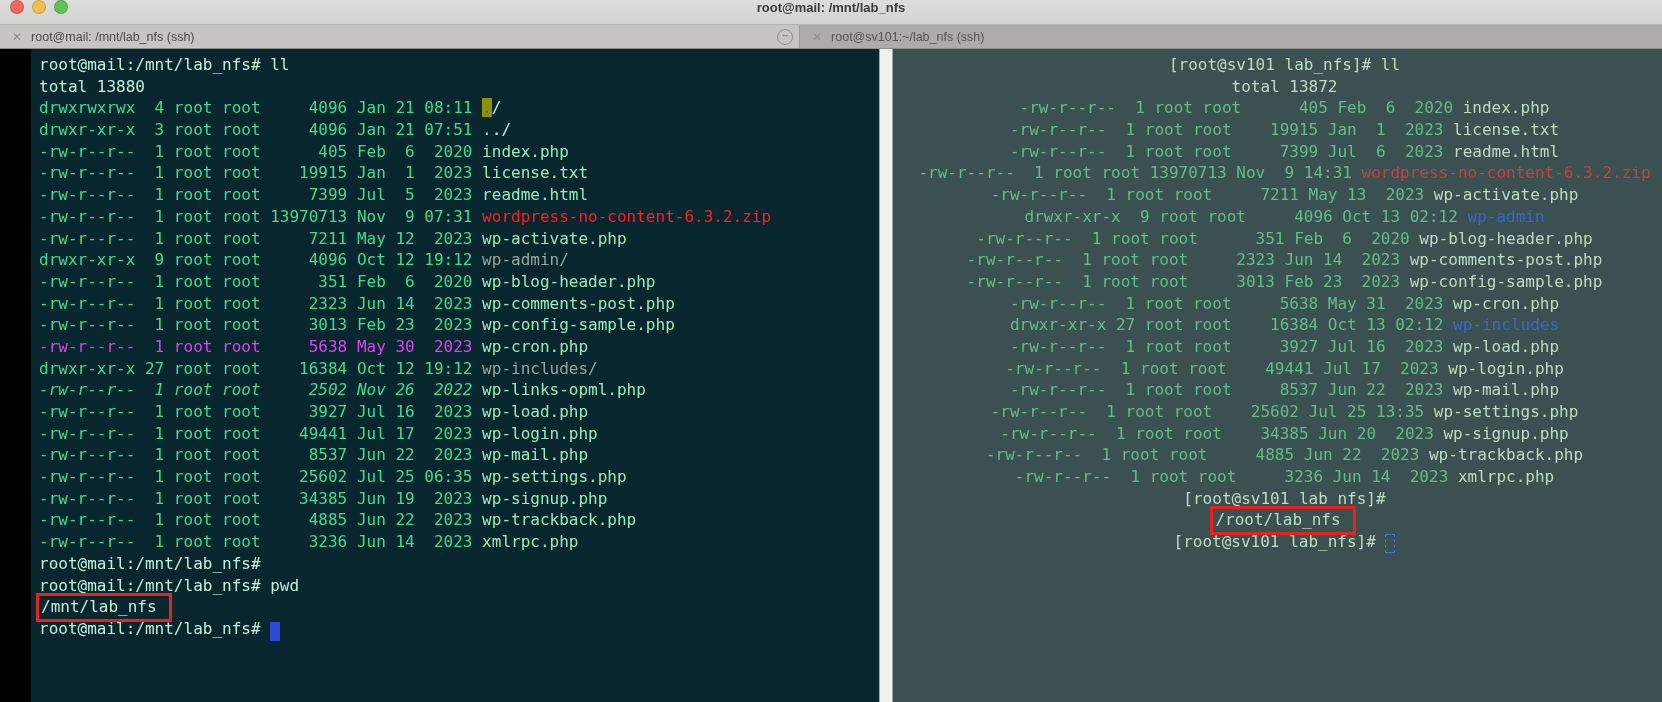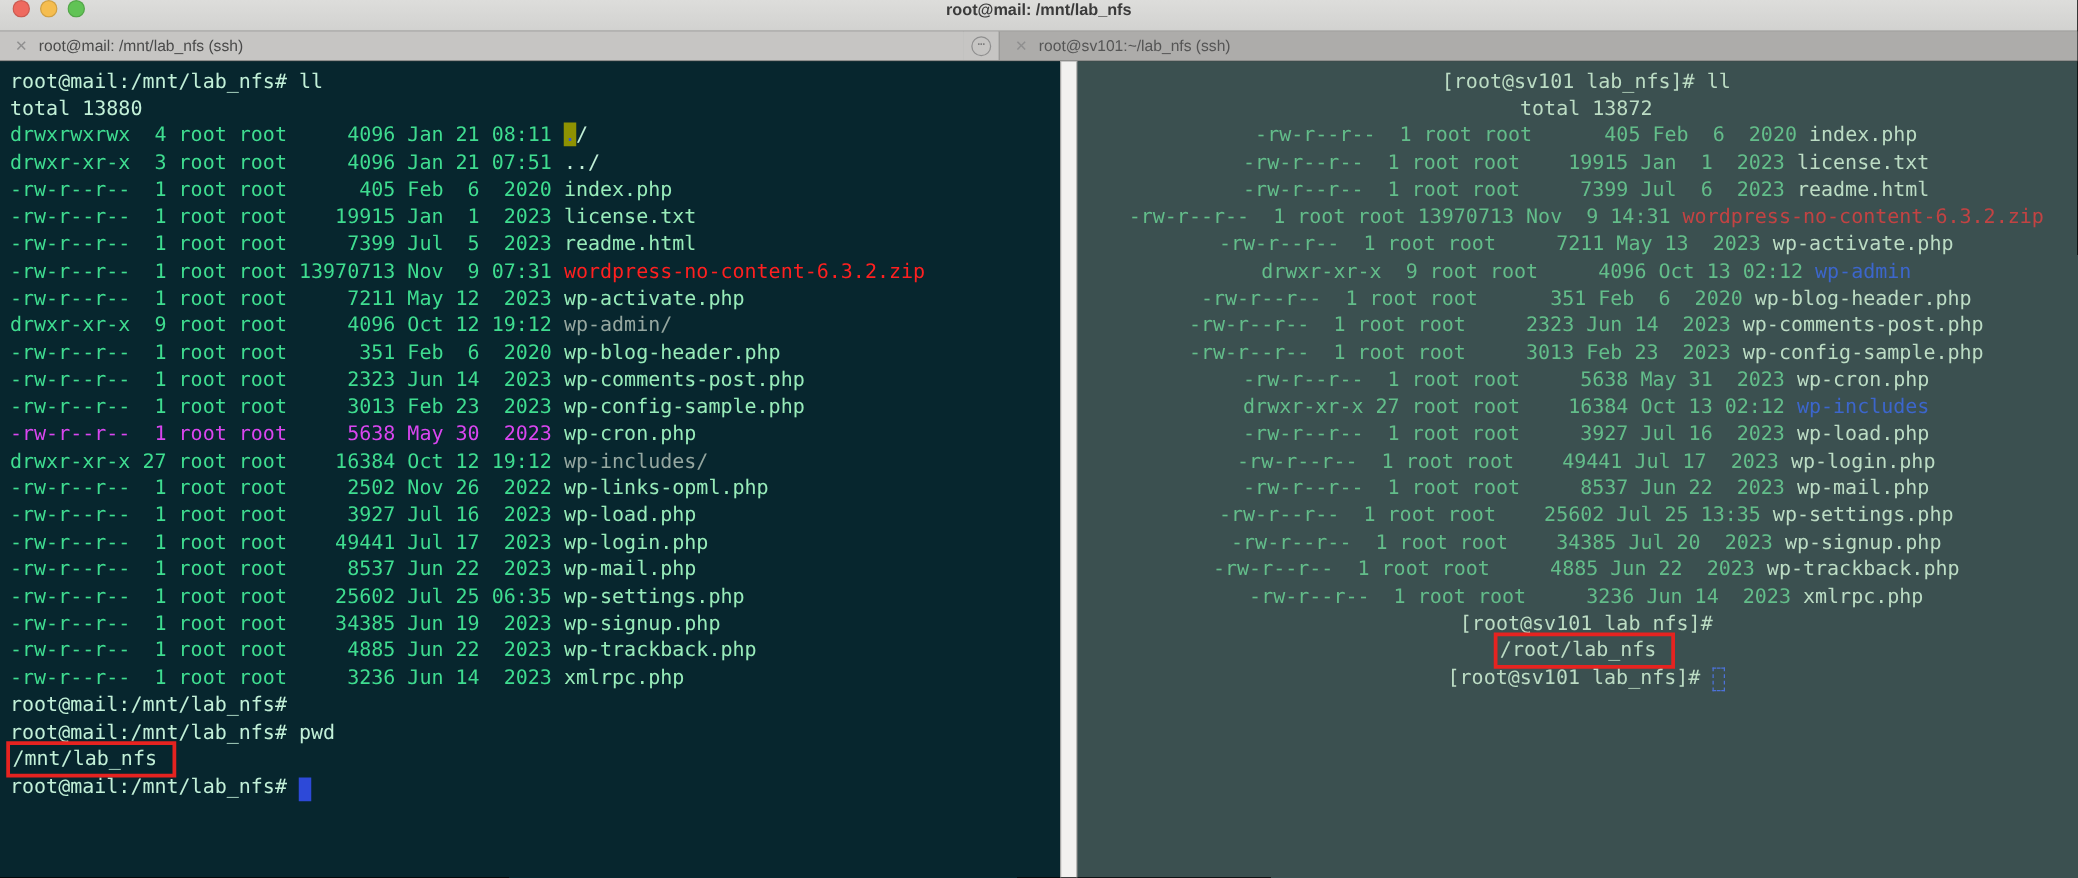--- a/index.html
+++ b/index.html
@@ -50,37 +50,37 @@
     <div class="overflow-btn">
       <span class="overflow-glyph">⋯</span>
     </div>
     <div class="tab inactive">
       <span class="tab-close">✕</span>
       <span>root@sv101:~/lab_nfs (ssh)</span>
     </div>
   </div>
 
   <div class="content">
-    <div class="pane pane-left" style="background: rgb(7, 38, 46);">
+    <div class="pane pane-left" style="background: rgb(7, 38, 46); margin-left: 31px;">
         <div class="tline"><span style="color: rgb(194, 240, 216);">root@mail:/mnt/lab_nfs# ll</span></div>
         <div class="tline"><span style="color: rgb(194, 240, 216);">total 13880</span></div>
         <div class="tline"><span style="color: rgb(63, 221, 144);">drwxrwxrwx  4 root root     4096 Jan 21 08:11 </span><span style="background: rgb(142, 146, 2); color: rgb(63, 88, 200);">.</span><span style="color: rgb(194, 240, 216);">/</span></div>
         <div class="tline"><span style="color: rgb(63, 221, 144);">drwxr-xr-x  3 root root     4096 Jan 21 07:51 </span><span style="color: rgb(194, 240, 216);">../</span></div>
         <div class="tline"><span style="color: rgb(63, 221, 144);">-rw-r--r--  1 root root      405 Feb  6  2020 </span><span style="color: rgb(152, 236, 186);">index.php</span></div>
         <div class="tline"><span style="color: rgb(63, 221, 144);">-rw-r--r--  1 root root    19915 Jan  1  2023 </span><span style="color: rgb(152, 236, 186);">license.txt</span></div>
         <div class="tline"><span style="color: rgb(63, 221, 144);">-rw-r--r--  1 root root     7399 Jul  5  2023 </span><span style="color: rgb(152, 236, 186);">readme.html</span></div>
         <div class="tline"><span style="color: rgb(63, 221, 144);">-rw-r--r--  1 root root 13970713 Nov  9 07:31 </span><span style="color: rgb(254, 32, 32);">wordpress-no-content-6.3.2.zip</span></div>
         <div class="tline"><span style="color: rgb(63, 221, 144);">-rw-r--r--  1 root root     7211 May 12  2023 </span><span style="color: rgb(152, 236, 186);">wp-activate.php</span></div>
         <div class="tline"><span style="color: rgb(63, 221, 144);">drwxr-xr-x  9 root root     4096 Oct 12 19:12 </span><span style="color: rgb(149, 167, 160);">wp-admin/</span></div>
         <div class="tline"><span style="color: rgb(63, 221, 144);">-rw-r--r--  1 root root      351 Feb  6  2020 </span><span style="color: rgb(152, 236, 186);">wp-blog-header.php</span></div>
         <div class="tline"><span style="color: rgb(63, 221, 144);">-rw-r--r--  1 root root     2323 Jun 14  2023 </span><span style="color: rgb(152, 236, 186);">wp-comments-post.php</span></div>
         <div class="tline"><span style="color: rgb(63, 221, 144);">-rw-r--r--  1 root root     3013 Feb 23  2023 </span><span style="color: rgb(152, 236, 186);">wp-config-sample.php</span></div>
         <div class="tline"><span style="color: #d946ef;">-rw-r--r--  1 root root     5638 May 30  2023 </span><span style="color: rgb(152, 236, 186);">wp-cron.php</span></div>
         <div class="tline"><span style="color: rgb(63, 221, 144);">drwxr-xr-x 27 root root    16384 Oct 12 19:12 </span><span style="color: rgb(149, 167, 160);">wp-includes/</span></div>
-        <div class="tline"><span style="color: rgb(63, 221, 144);">-rw-r--r--  1 root root     2502 Nov 26  2022 </span><span style="color: rgb(152, 236, 186);">wp-links-opml.php</span></div>
+        <div class="tline"><span style="color: rgb(63, 221, 144); font-style: italic;">-rw-r--r--  1 root root     2502 Nov 26  2022 </span><span style="color: rgb(152, 236, 186);">wp-links-opml.php</span></div>
         <div class="tline"><span style="color: rgb(63, 221, 144);">-rw-r--r--  1 root root     3927 Jul 16  2023 </span><span style="color: rgb(152, 236, 186);">wp-load.php</span></div>
         <div class="tline"><span style="color: rgb(63, 221, 144);">-rw-r--r--  1 root root    49441 Jul 17  2023 </span><span style="color: rgb(152, 236, 186);">wp-login.php</span></div>
         <div class="tline"><span style="color: rgb(63, 221, 144);">-rw-r--r--  1 root root     8537 Jun 22  2023 </span><span style="color: rgb(152, 236, 186);">wp-mail.php</span></div>
         <div class="tline"><span style="color: rgb(63, 221, 144);">-rw-r--r--  1 root root    25602 Jul 25 06:35 </span><span style="color: rgb(152, 236, 186);">wp-settings.php</span></div>
         <div class="tline"><span style="color: rgb(63, 221, 144);">-rw-r--r--  1 root root    34385 Jun 19  2023 </span><span style="color: rgb(152, 236, 186);">wp-signup.php</span></div>
         <div class="tline"><span style="color: rgb(63, 221, 144);">-rw-r--r--  1 root root     4885 Jun 22  2023 </span><span style="color: rgb(152, 236, 186);">wp-trackback.php</span></div>
         <div class="tline"><span style="color: rgb(63, 221, 144);">-rw-r--r--  1 root root     3236 Jun 14  2023 </span><span style="color: rgb(152, 236, 186);">xmlrpc.php</span></div>
         <div class="tline"><span style="color: rgb(194, 240, 216);">root@mail:/mnt/lab_nfs#</span></div>
         <div class="tline"><span style="color: rgb(194, 240, 216);">root@mail:/mnt/lab_nfs# pwd</span></div>
         <div class="tline"><span class="redbox" style="border-color: rgb(230, 35, 32);"><span style="color: rgb(194, 240, 216);">/mnt/lab_nfs</span></span></div>
@@ -98,21 +98,21 @@
         <div class="tline"><span style="color: rgb(99, 189, 138);">drwxr-xr-x  9 root root     4096 Oct 13 02:12 </span><span style="color: rgb(60, 102, 204);">wp-admin</span></div>
         <div class="tline"><span style="color: rgb(99, 189, 138);">-rw-r--r--  1 root root      351 Feb  6  2020 </span><span style="color: rgb(188, 220, 196);">wp-blog-header.php</span></div>
         <div class="tline"><span style="color: rgb(99, 189, 138);">-rw-r--r--  1 root root     2323 Jun 14  2023 </span><span style="color: rgb(188, 220, 196);">wp-comments-post.php</span></div>
         <div class="tline"><span style="color: rgb(99, 189, 138);">-rw-r--r--  1 root root     3013 Feb 23  2023 </span><span style="color: rgb(188, 220, 196);">wp-config-sample.php</span></div>
         <div class="tline"><span style="color: rgb(99, 189, 138);">-rw-r--r--  1 root root     5638 May 31  2023 </span><span style="color: rgb(188, 220, 196);">wp-cron.php</span></div>
         <div class="tline"><span style="color: rgb(99, 189, 138);">drwxr-xr-x 27 root root    16384 Oct 13 02:12 </span><span style="color: rgb(60, 102, 204);">wp-includes</span></div>
         <div class="tline"><span style="color: rgb(99, 189, 138);">-rw-r--r--  1 root root     3927 Jul 16  2023 </span><span style="color: rgb(188, 220, 196);">wp-load.php</span></div>
         <div class="tline"><span style="color: rgb(99, 189, 138);">-rw-r--r--  1 root root    49441 Jul 17  2023 </span><span style="color: rgb(188, 220, 196);">wp-login.php</span></div>
         <div class="tline"><span style="color: rgb(99, 189, 138);">-rw-r--r--  1 root root     8537 Jun 22  2023 </span><span style="color: rgb(188, 220, 196);">wp-mail.php</span></div>
         <div class="tline"><span style="color: rgb(99, 189, 138);">-rw-r--r--  1 root root    25602 Jul 25 13:35 </span><span style="color: rgb(188, 220, 196);">wp-settings.php</span></div>
-        <div class="tline"><span style="color: rgb(99, 189, 138);">-rw-r--r--  1 root root    34385 Jul 20  2023 </span><span style="color: rgb(188, 220, 196);">wp-signup.php</span></div>
+        <div class="tline"><span style="color: rgb(99, 189, 138);">-rw-r--r--  1 root root    34385 Jun 20  2023 </span><span style="color: rgb(188, 220, 196);">wp-signup.php</span></div>
         <div class="tline"><span style="color: rgb(99, 189, 138);">-rw-r--r--  1 root root     4885 Jun 22  2023 </span><span style="color: rgb(188, 220, 196);">wp-trackback.php</span></div>
         <div class="tline"><span style="color: rgb(99, 189, 138);">-rw-r--r--  1 root root     3236 Jun 14  2023 </span><span style="color: rgb(188, 220, 196);">xmlrpc.php</span></div>
         <div class="tline"><span style="color: rgb(188, 220, 196);">[root@sv101 lab_nfs]#</span></div>
         <div class="tline"><span class="redbox" style="border-color: rgb(230, 35, 32);"><span style="color: rgb(188, 220, 196);">/root/lab_nfs</span></span></div>
         <div class="tline"><span style="color: rgb(188, 220, 196);">[root@sv101 lab_nfs]# </span><span class="cursor-hollow" style="border-color: rgb(77, 114, 216);"> </span></div>
       </div>
   </div>
 
 </div>
 

